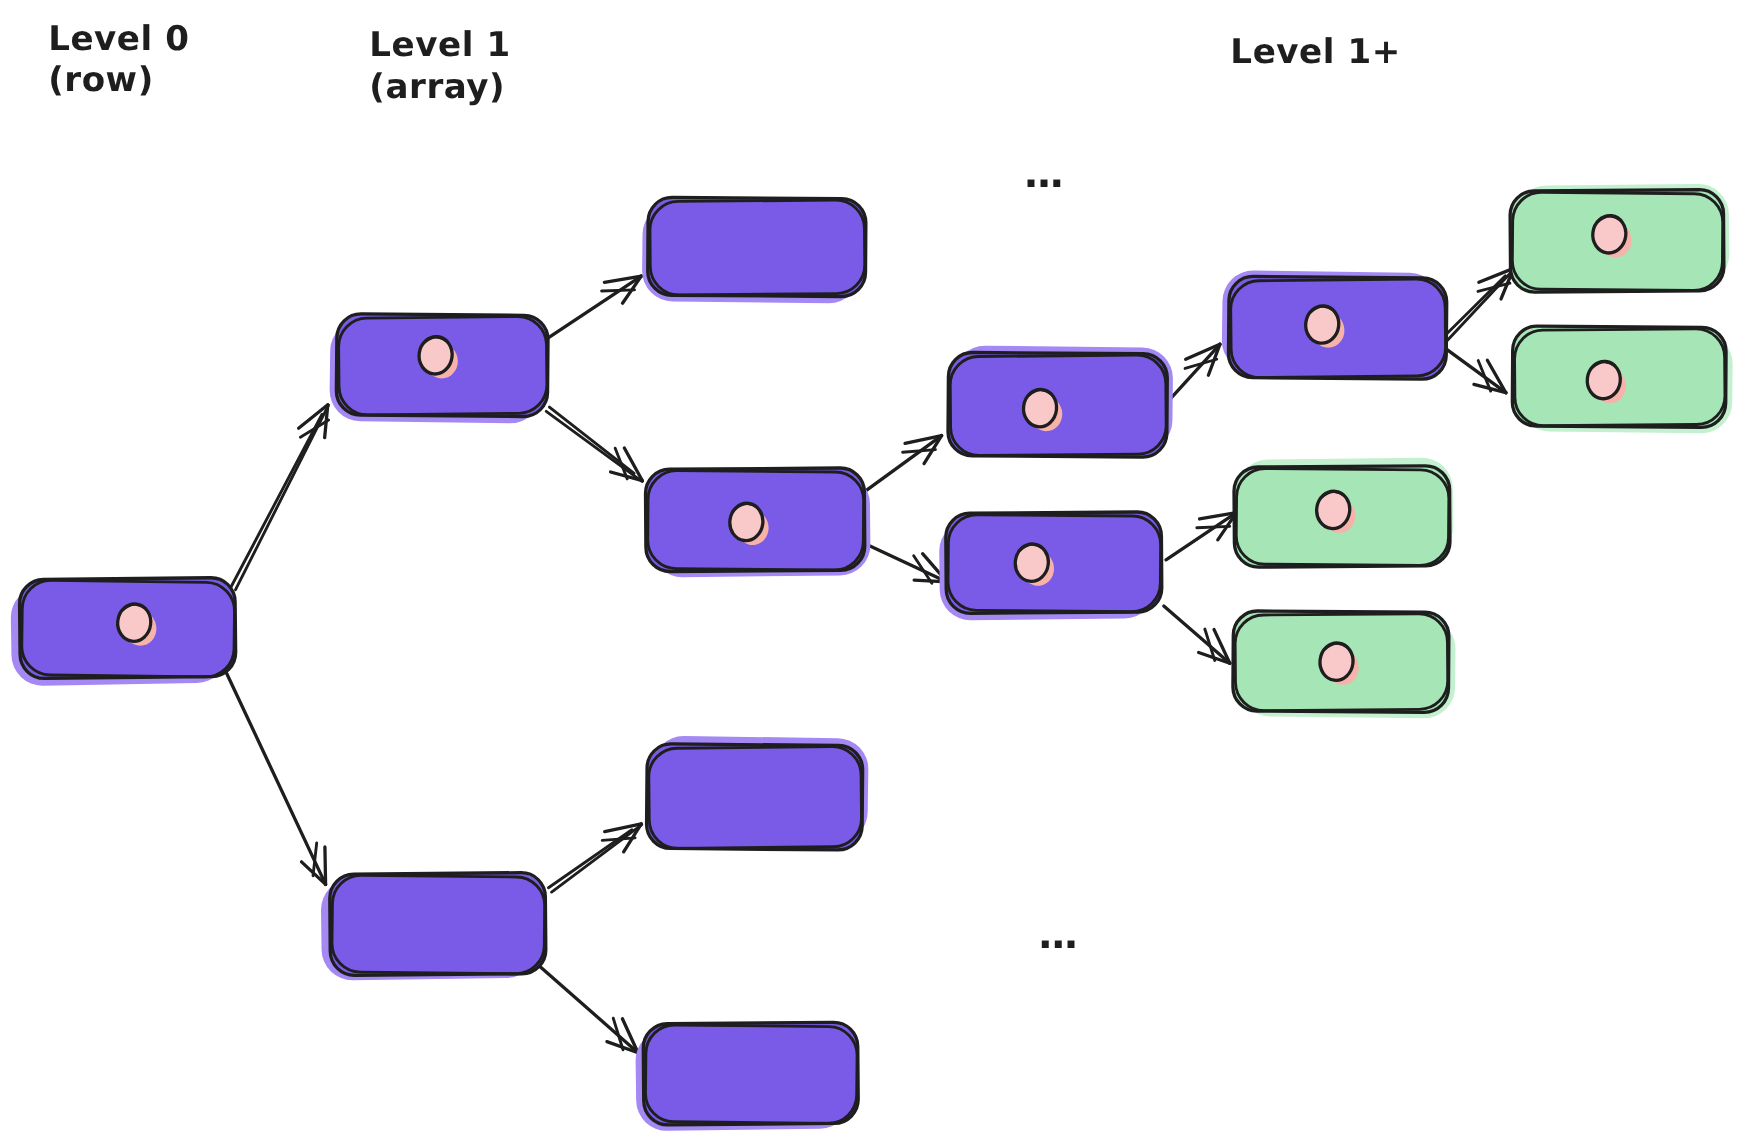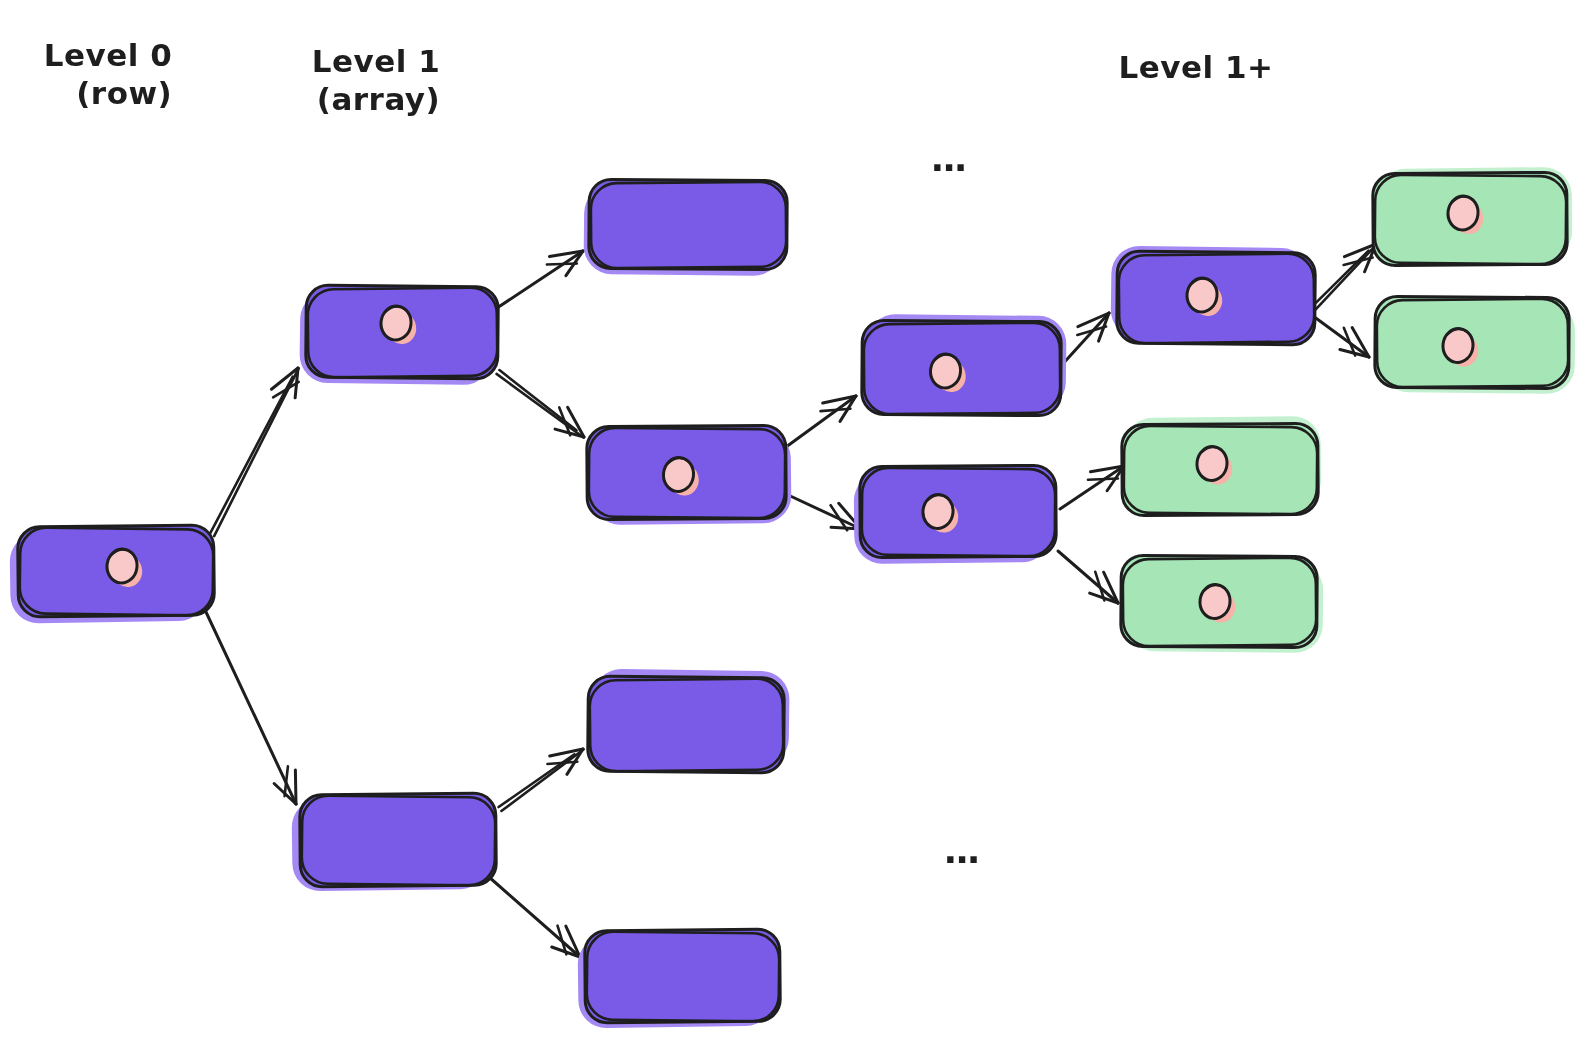--- a/index.html
+++ b/index.html
@@ -7,28 +7,27 @@
     position:relative;
     width:1590px;height:1040px;
     background:#ffffff;
     overflow:hidden;
     font-family:"DejaVu Sans", sans-serif;
   }
   #diagram-svg{position:absolute;left:0;top:0;}
   .level-label{
     position:absolute;
     transform:translateX(-50%);
-    text-align:right;
+    text-align:left;
     color:#1e1e1e;
     font-size:31px;
     line-height:38px;
     font-weight:600;
     white-space:nowrap;
     letter-spacing:0.5px;
-    margin-top:20px;
   }
   .ellipsis{
     position:absolute;
     transform:translateX(-50%);
     color:#1e1e1e;
     font-size:36px;
     line-height:36px;
     font-weight:bold;
     letter-spacing:-2px;
   }
@@ -234,21 +233,21 @@
         <ellipse cx="1219" cy="607.5" rx="15" ry="16" fill="#f7b2aa" transform="rotate(-12 1215 601.5)"></ellipse>
         <ellipse stroke="#1e1e1e" stroke-width="3" fill="#f9c8c8" stroke-linecap="round" cx="1215" cy="601.5" rx="15" ry="17" transform="rotate(7 1215 601.5)"></ellipse>
         <path stroke="#1e1e1e" stroke-width="2.4" fill="none" stroke-linecap="round" d="M 1204 590.5 Q 1215 580.5 1225 588.5"></path>
       </g>
     </svg>
 
   <div class="level-label" style="left:108px;top:16px">
     <div>Level 0</div>
     <div>(row)</div>
   </div>
-  <div class="level-label" style="left:376px;top:22px">
+  <div class="level-label" style="left:400px;top:22px">
     <div>Level 1</div>
     <div>(array)</div>
   </div>
   <div class="level-label" style="left:1196px;top:28px">
     <div>Level 1+</div>
   </div>
 
   <div class="ellipsis" style="left:948px;top:141px">...</div>
   <div class="ellipsis" style="left:961px;top:833px">...</div>
 

